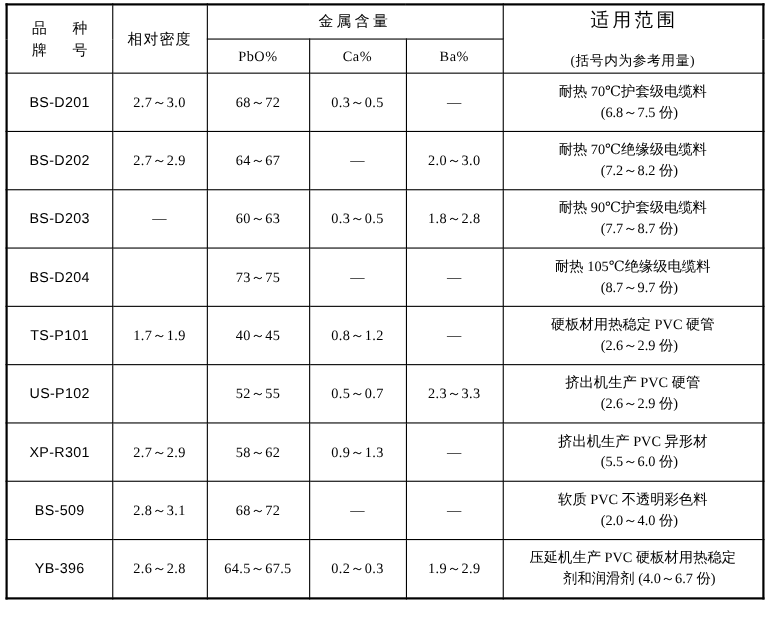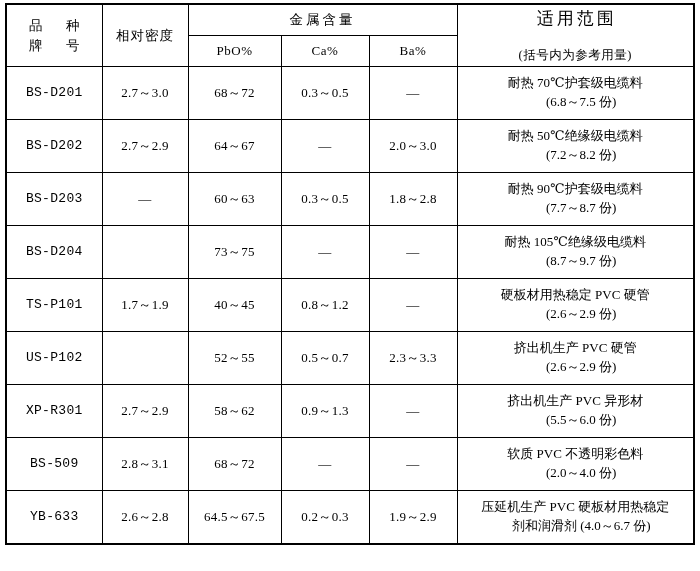--- a/index.html
+++ b/index.html
@@ -78,21 +78,21 @@
   }
   .hdr-sub {
     font-size: 13px;
     letter-spacing: 0.5px;
     margin-top: 28px;
   }
   tbody td {
     height: 48px;
   }
   td.brand {
-    font-family: Liberation Mono, monospace;
+    font-family: Liberation Sans, sans-serif;
     font-size: 13.5px;
     letter-spacing: 0.3px;
   }
   td.num {
     font-family: "Liberation Serif", "DejaVu Serif", serif;
     font-size: 13.5px;
     letter-spacing: 0.3px;
   }
   td.use {
     text-align: left;
@@ -152,21 +152,21 @@
           <span class="l2">(6.8～7.5 份)</span>
         </td>
       </tr>
       <tr>
         <td class="brand">BS-D202</td>
         <td class="num">2.7～2.9</td>
         <td class="num">64～67</td>
         <td class="num">—</td>
         <td class="num">2.0～3.0</td>
         <td class="use">
-          <span class="l1">耐热 50℃绝缘级电缆料</span>
+          <span class="l1">耐热 70℃绝缘级电缆料</span>
           <span class="l2">(7.2～8.2 份)</span>
         </td>
       </tr>
       <tr>
         <td class="brand">BS-D203</td>
         <td class="num">—</td>
         <td class="num">60～63</td>
         <td class="num">0.3～0.5</td>
         <td class="num">1.8～2.8</td>
         <td class="use">
@@ -223,21 +223,21 @@
         <td class="num">2.8～3.1</td>
         <td class="num">68～72</td>
         <td class="num">—</td>
         <td class="num">—</td>
         <td class="use">
           <span class="l1">软质 PVC 不透明彩色料</span>
           <span class="l2">(2.0～4.0 份)</span>
         </td>
       </tr>
       <tr>
-        <td class="brand">YB-633</td>
+        <td class="brand">YB-396</td>
         <td class="num">2.6～2.8</td>
         <td class="num">64.5～67.5</td>
         <td class="num">0.2～0.3</td>
         <td class="num">1.9～2.9</td>
         <td class="use">
           <span class="l1">压延机生产 PVC 硬板材用热稳定</span>
           <span class="l2">剂和润滑剂 (4.0～6.7 份)</span>
         </td>
       </tr>
     </tbody>

